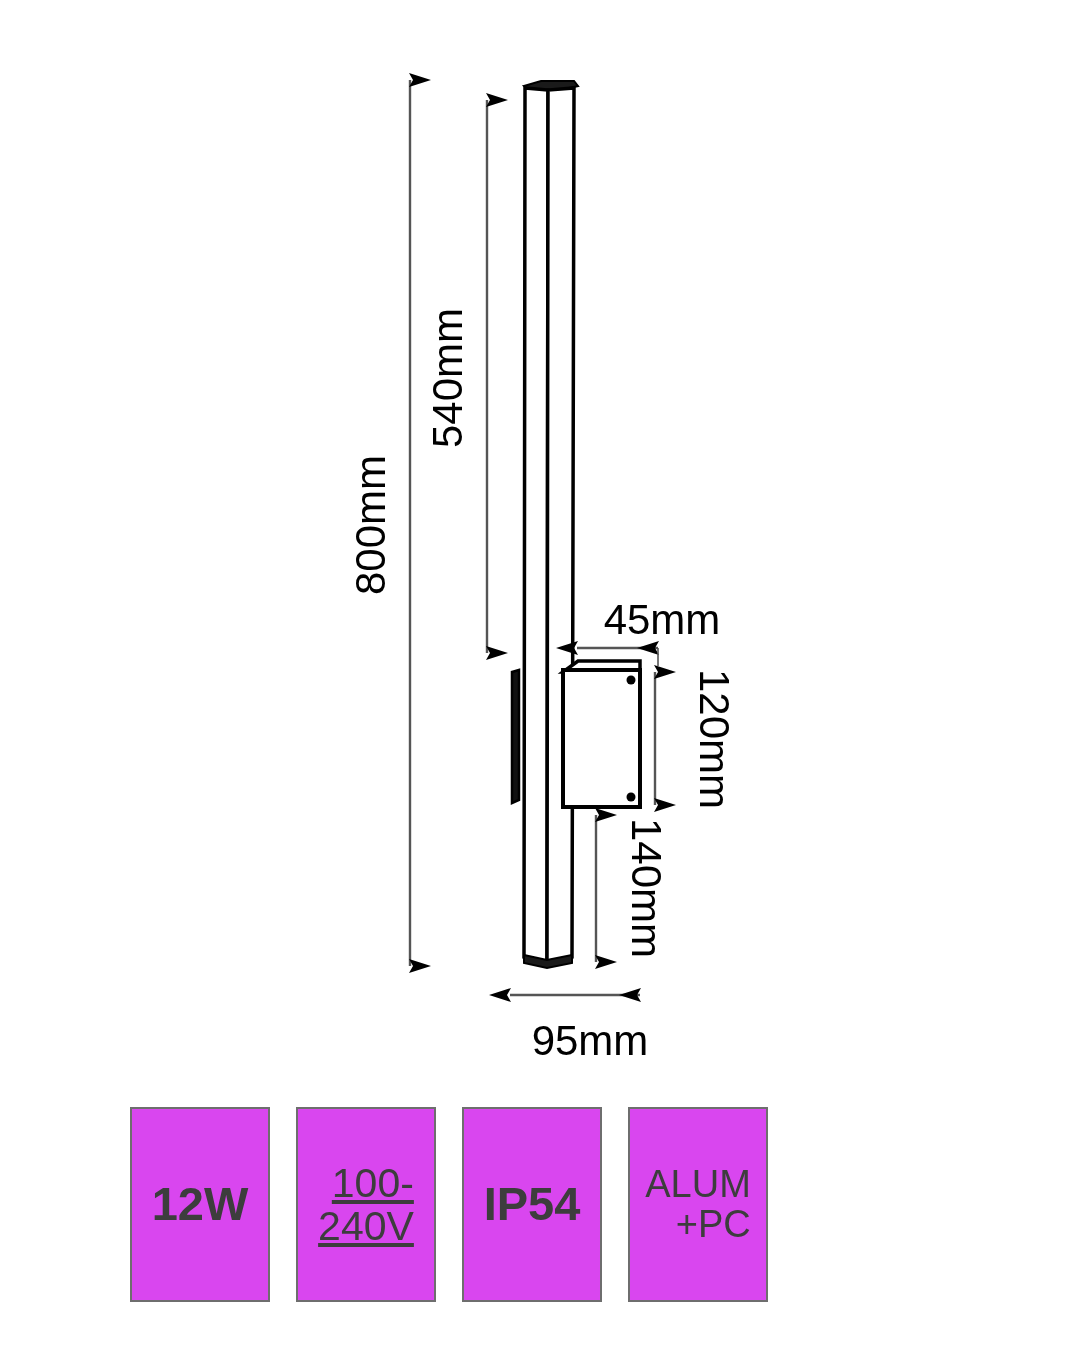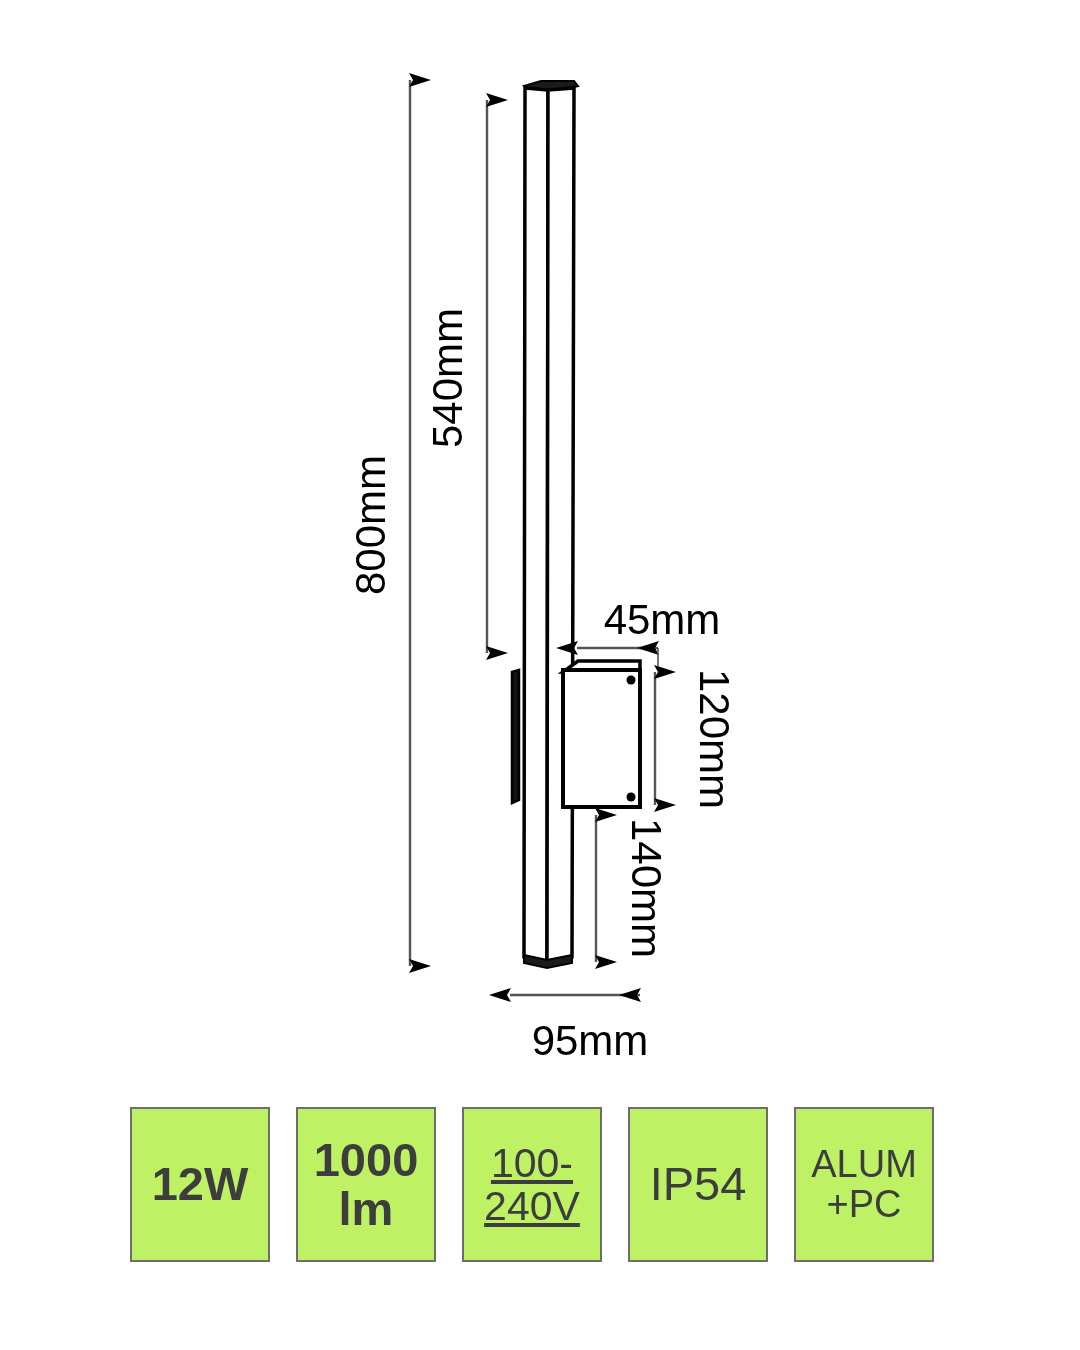--- a/index.html
+++ b/index.html
@@ -40,43 +40,43 @@
     top: 1107px;
     width: 820px;
     height: 155px;
     display: flex;
     flex-direction: row;
     align-items: stretch;
     gap: 0;
   }
   .spec-box {
     width: 140px;
-    height: 155px;
+    height: 195px;
     border: 2px solid #6e6e6e;
     box-sizing: border-box;
     display: flex;
     align-items: center;
     justify-content: center;
-    text-align: center;
-    background: #bef264;
+    text-align: right;
+    background: #d946ef;
     margin-right: 26px;
     flex: 0 0 auto;
   }
   .spec-box:last-child { margin-right: 0; }
   .spec-text {
     font-family: "Liberation Sans", sans-serif;
     color: #3d3d3d;
     line-height: 1.03;
     padding: 0 4px;
     white-space: pre-line;
   }
   .s-12w   { font-size: 47px; font-weight: bold; }
   .s-lm    { font-size: 47px; font-weight: bold; }
   .s-volt  { font-size: 41px; font-weight: normal; text-decoration: underline; }
-  .s-ip    { font-size: 47px; font-weight: normal; }
+  .s-ip    { font-size: 47px; font-weight: bold; }
   .s-mat   { font-size: 38px; font-weight: normal; }
 </style>
 </head>
 <body>
 
 <div id="drawing-root">
 
   <svg class="tech-svg" viewBox="0 0 1080 1350" xmlns="http://www.w3.org/2000/svg">
 
     <defs>
@@ -149,24 +149,20 @@
     </g>
 
   </svg>
 
   <div class="spec-strip">
 
     <div class="spec-box">
       <span class="spec-text s-12w">12W</span>
     </div>
 
-    <div class="spec-box">
-      <span class="spec-text s-lm">1000
-lm</span>
-    </div>
 
     <div class="spec-box">
       <span class="spec-text s-volt">100-
 240V</span>
     </div>
 
     <div class="spec-box">
       <span class="spec-text s-ip">IP54</span>
     </div>
 

